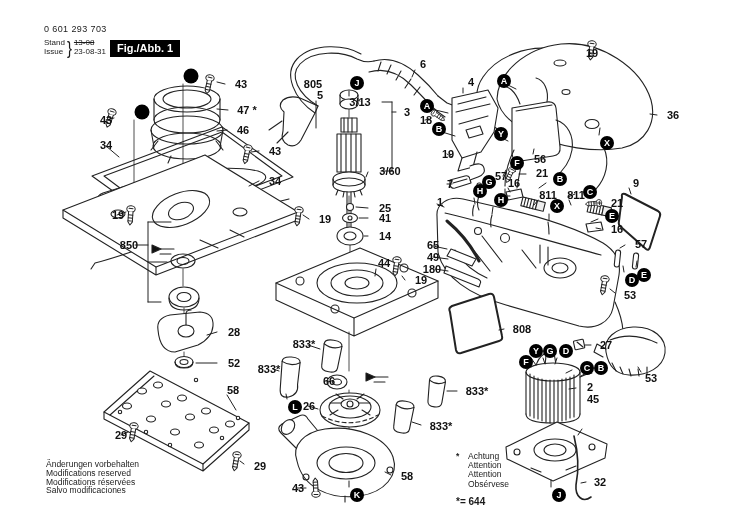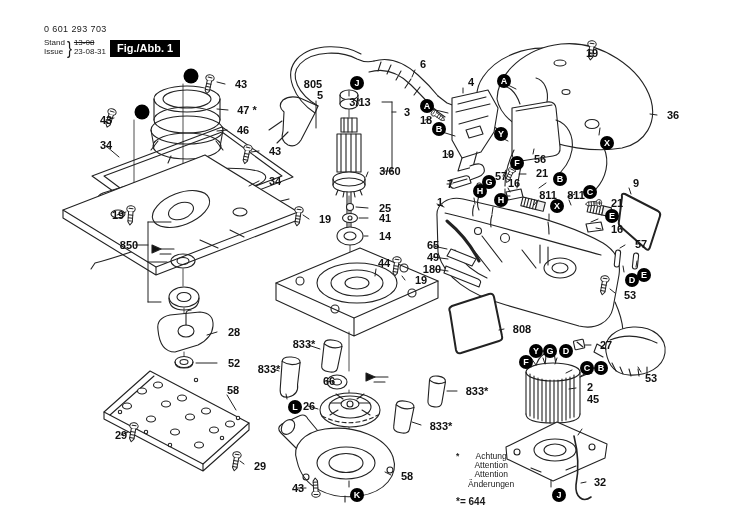--- a/index.html
+++ b/index.html
@@ -12,21 +12,21 @@
   .issueblk{position:absolute;left:36px;top:38px;font-size:8px;line-height:9px;display:flex;align-items:center;gap:2px;}
   .issuecol{display:flex;flex-direction:column;}
   .brace{font-size:15px;font-weight:400;transform:scaleY(1.2);}
   .datecol{display:flex;flex-direction:column;}
   .olddate{text-decoration:line-through;}
   .figbox{position:absolute;left:102px;top:40px;background:#000;color:#fff;font-weight:bold;
           font-size:11px;padding:2px 7px 3px 7px;}
   .footer{position:absolute;left:38px;top:460px;font-size:8.5px;line-height:8.8px;}
   .note{position:absolute;left:448px;top:452px;font-size:8.5px;line-height:9.2px;}
   .note .nmark{position:absolute;left:0;top:0;font-weight:bold;}
-  .note .nlines{margin-left:12px;text-align:center;}
+  .note .nlines{margin-left:12px;}
   .legend{position:absolute;left:448px;top:496px;font-size:10px;font-weight:bold;}
   .plabel{position:absolute;transform:translate(-50%,-50%);font-weight:bold;font-size:11px;
           white-space:nowrap;color:#111;}
   .badge{position:absolute;width:14px;height:14px;border-radius:50%;background:#000;color:#fff;
          font-weight:bold;font-size:9px;line-height:14px;text-align:center;
          transform:translate(-50%,-50%);}
   .refdot{position:absolute;width:15px;height:15px;border-radius:50%;background:#000;
           transform:translate(-50%,-50%);}
 </style>
 </head>
@@ -453,28 +453,34 @@
       <span>Issue</span>
     </span>
     <span class="brace">}</span>
     <span class="datecol">
       <span class="olddate">13-08</span>
       <span>23-08-31</span>
     </span>
   </div>
   <div class="figbox">Fig./Abb. 1</div>
 
+  <div class="footer">
+    <div>Änderungen vorbehalten</div>
+    <div>Modifications reserved</div>
+    <div>Modifications réservées</div>
+    <div>Salvo modificaciones</div>
+  </div>
 
   <div class="note">
     <span class="nmark">*</span>
     <div class="nlines">
       <div>Achtung</div>
       <div>Attention</div>
       <div>Attention</div>
-      <div>Änderungen</div>
+      <div>Obsérvese</div>
     </div>
   </div>
   <div class="legend">*= 644</div>
 
   <div id="labelLayer">
         <div class="plabel" style="left: 98px; top: 120px;">43</div>
         <div class="plabel" style="left: 98px; top: 145px;">34</div>
         <div class="plabel" style="left: 233px; top: 84px;">43</div>
         <div class="plabel" style="left: 239px; top: 110px;">47 *</div>
         <div class="plabel" style="left: 235px; top: 130px;">46</div>

